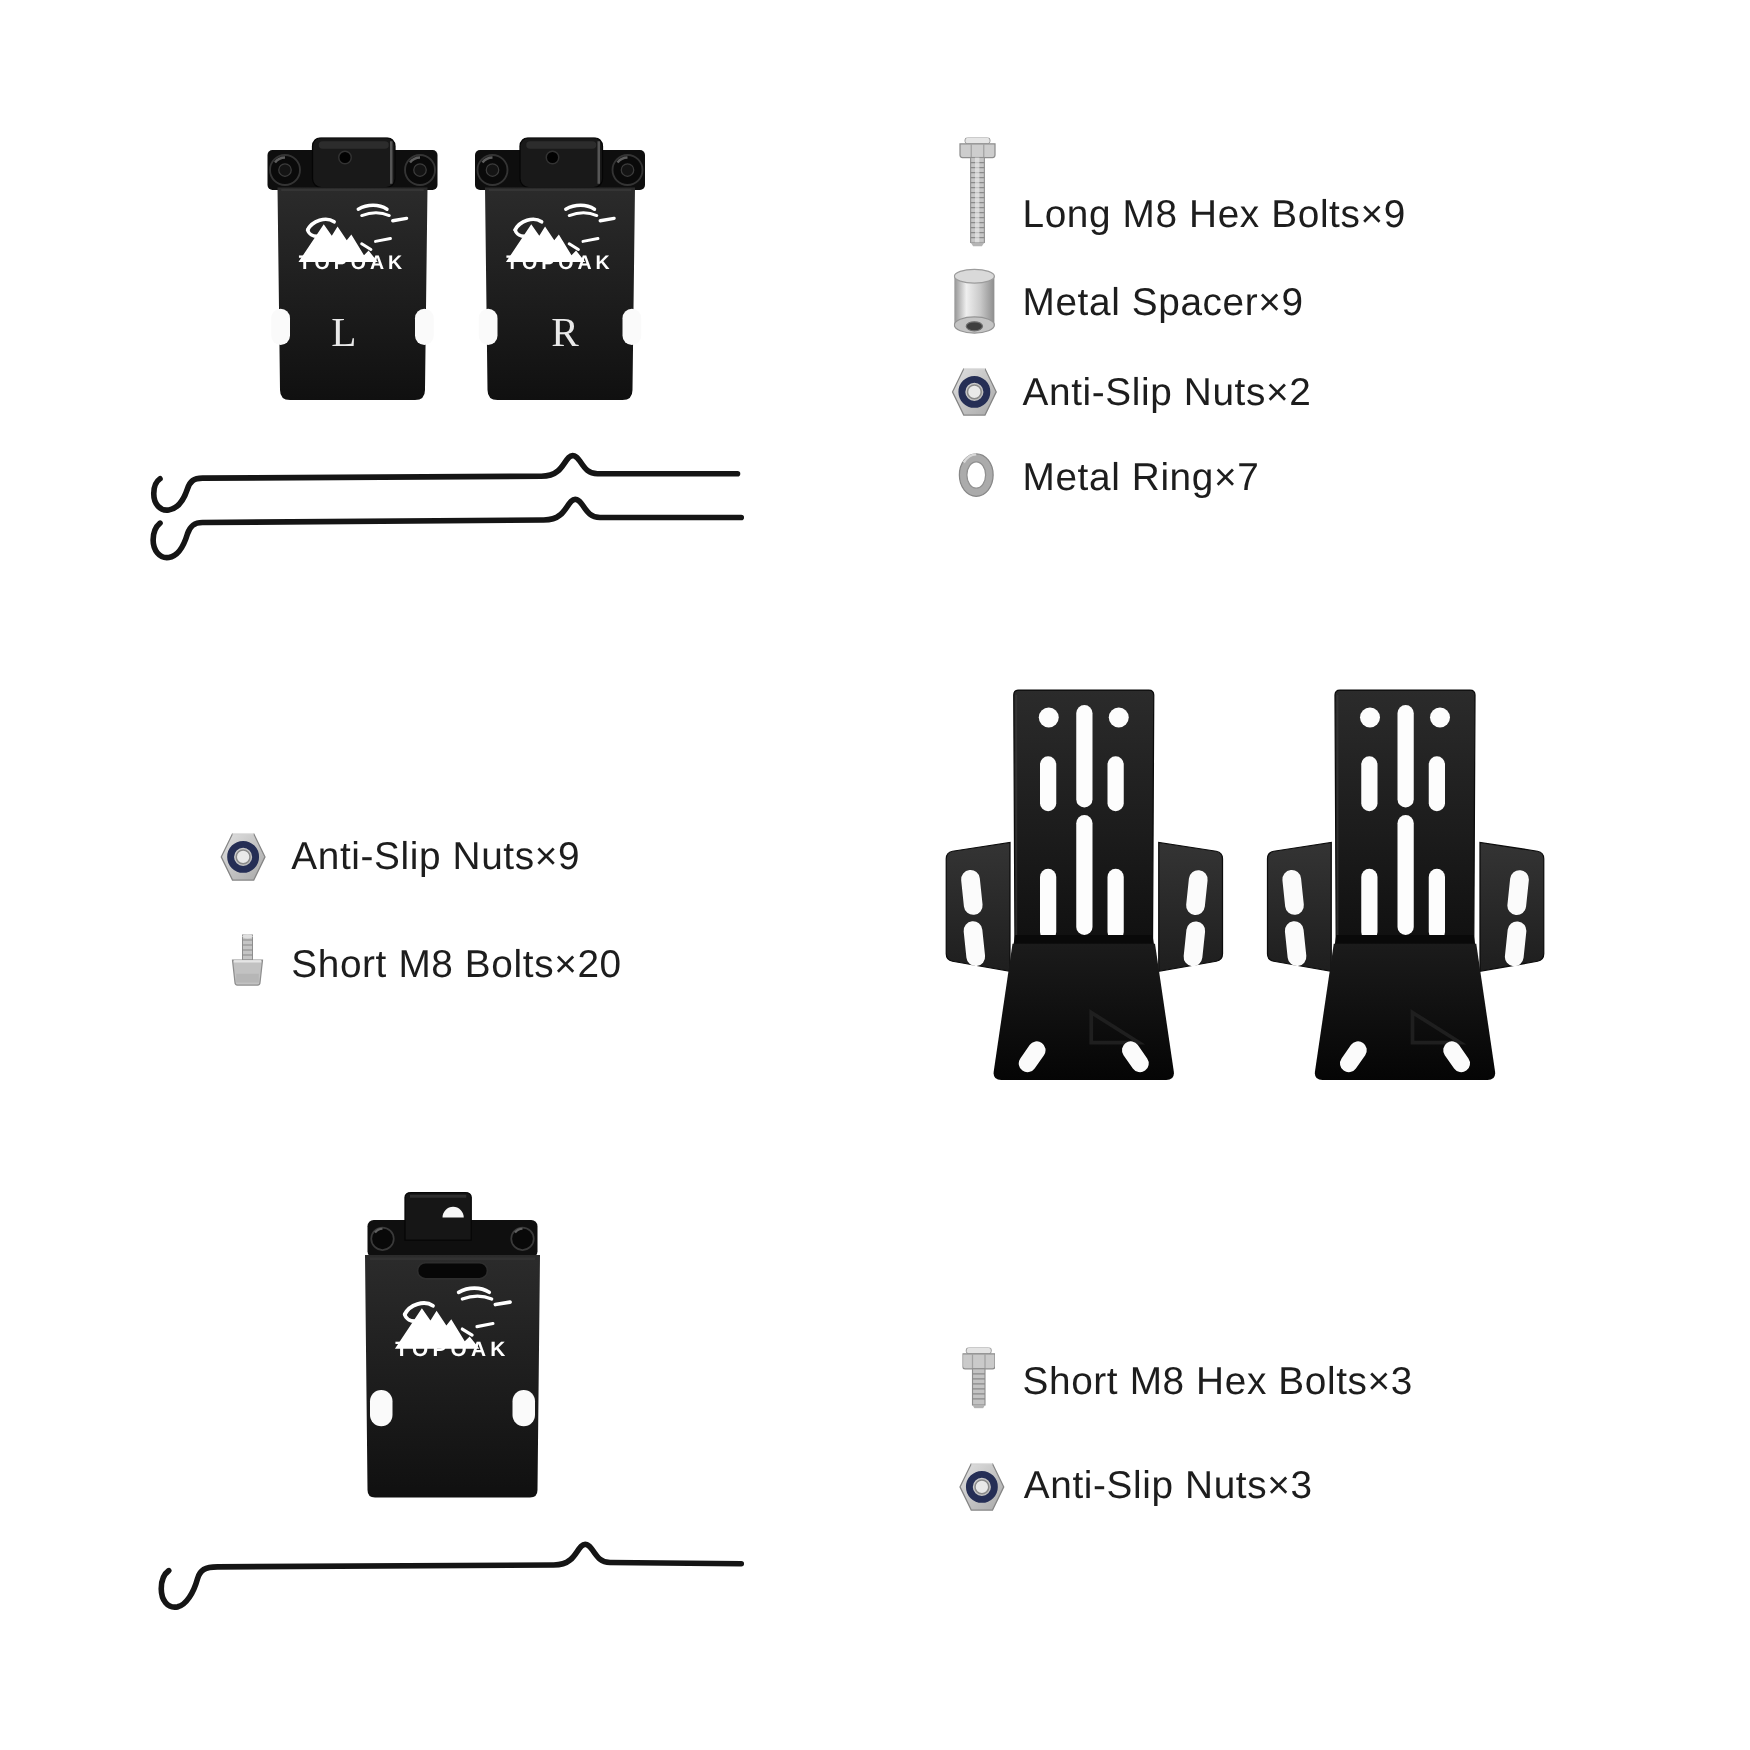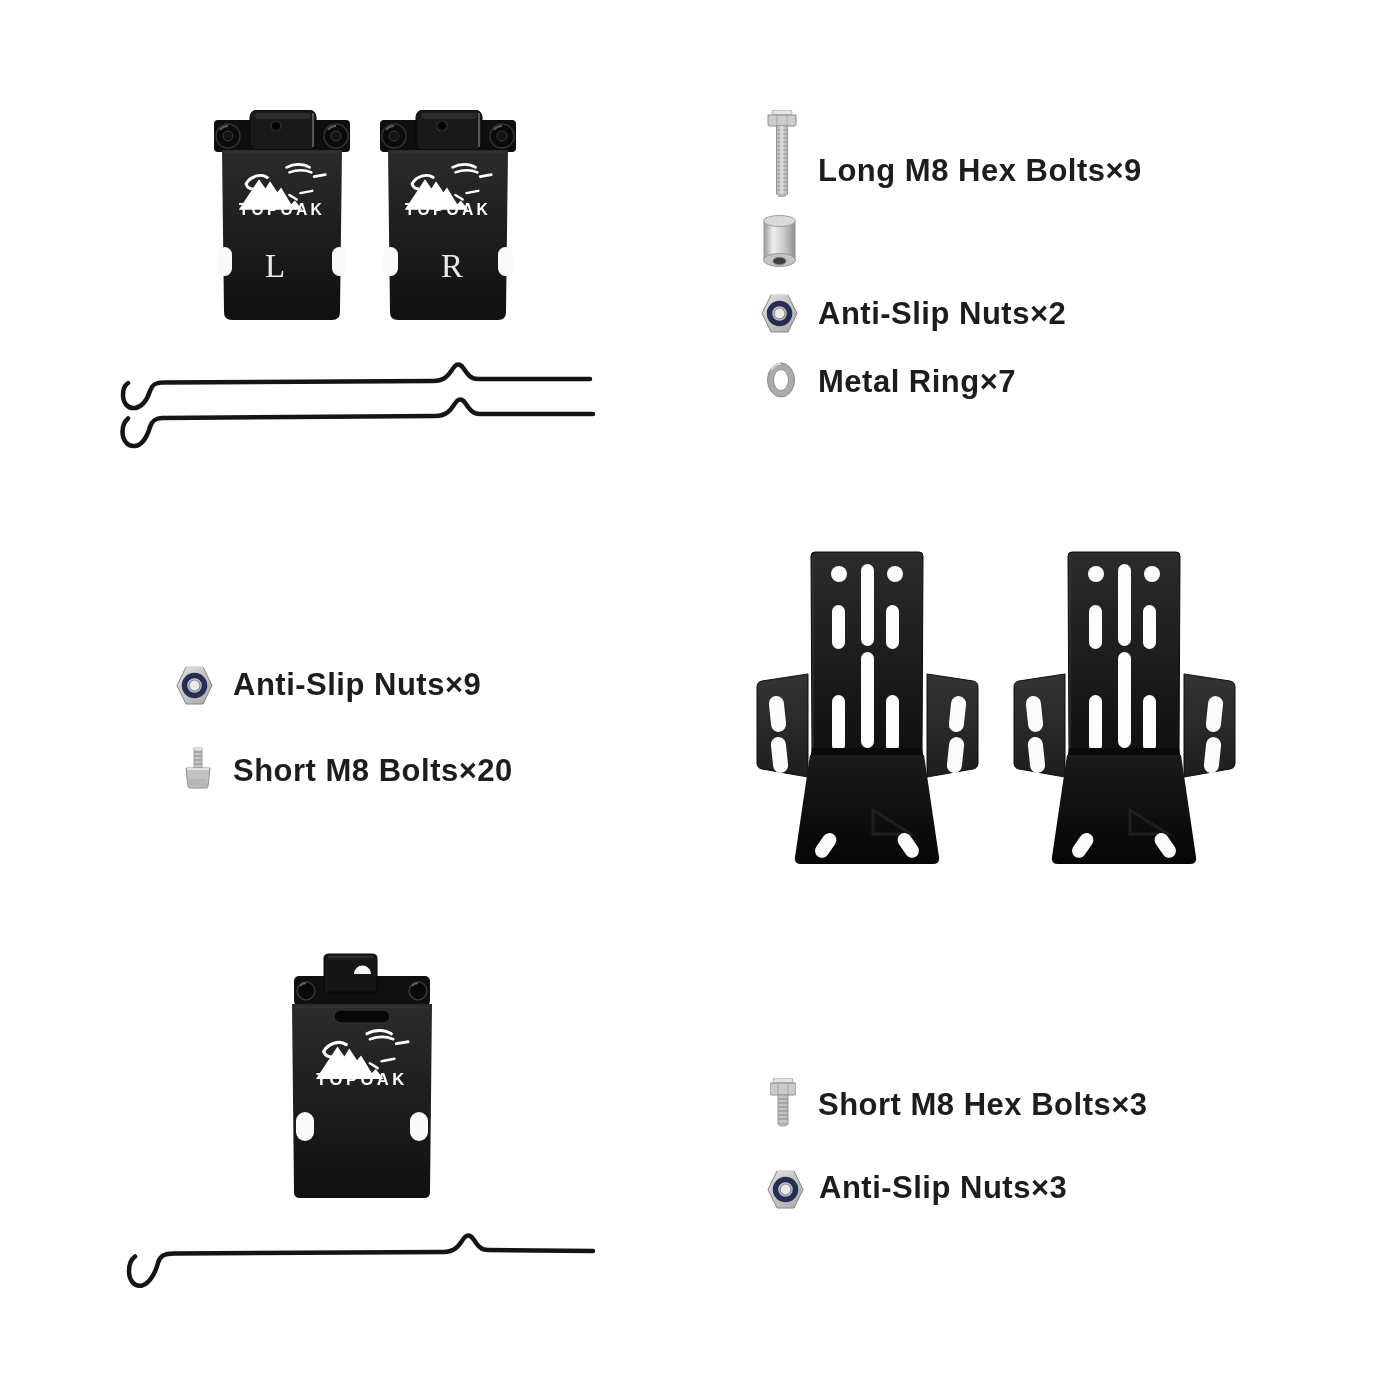--- a/index.html
+++ b/index.html
@@ -1,19 +1,19 @@
 <!DOCTYPE html>
 <html><head>
 <meta charset="utf-8">
 <style>
   html,body{margin:0;padding:0;background:#ffffff;}
   .canvas{position:relative;width:1400px;height:1400px;background:#ffffff;overflow:hidden;
           font-family:"Liberation Sans",sans-serif;}
   .abs{position:absolute;}
-  .label{position:absolute;font-family:"Liberation Sans",sans-serif;font-weight:bold;
+  .label{position:absolute;font-family:"Liberation Sans",sans-serif;font-weight:normal;
          font-size:31px;color:#1d1d1d;letter-spacing:.5px;white-space:nowrap;
          transform:translateY(-52%);}
   svg{display:block;}
   .plate-letter{font-family:"Liberation Serif",serif;font-size:33px;fill:#e9e9e9;}
   .logo-text{font-family:"Liberation Sans",sans-serif;font-weight:bold;font-size:17px;
              letter-spacing:3.5px;fill:#ffffff;}
 </style>
 </head>
 <body>
 
@@ -181,20 +181,21 @@
         <use href="#g-long-bolt"></use>
       </svg>
   </div>
   <div class="label" style="left:818px;top:172px">Long M8 Hex Bolts×9</div>
 
   <div class="abs" style="left:763px;top:214px">
     <svg width="33" height="54" viewBox="0 0 33 54">
         <use href="#g-spacer"></use>
       </svg>
   </div>
+  <div class="label" style="left:818px;top:243px">Metal Spacer×9</div>
 
   <div class="abs" style="left:761px;top:293px">
     <svg width="37" height="41" viewBox="0 0 37 41">
         <use href="#g-nut"></use>
       </svg>
   </div>
   <div class="label" style="left:818px;top:315px">Anti-Slip Nuts×2</div>
 
   <div class="abs" style="left:766px;top:361px">
     <svg width="30" height="38" viewBox="0 0 30 38">

